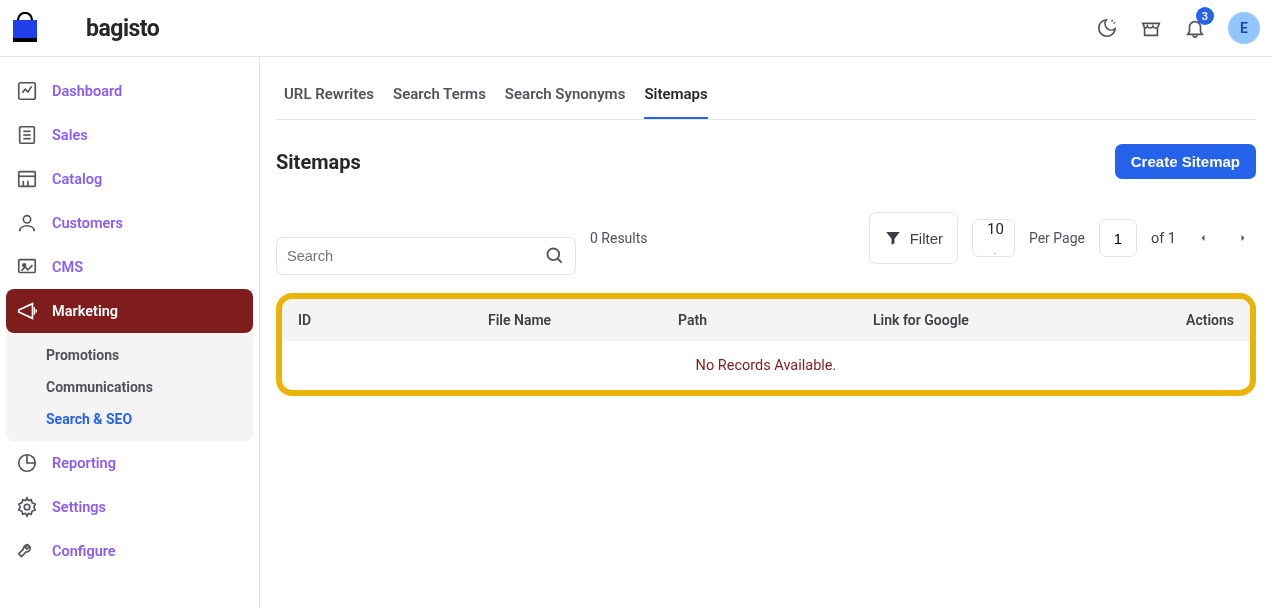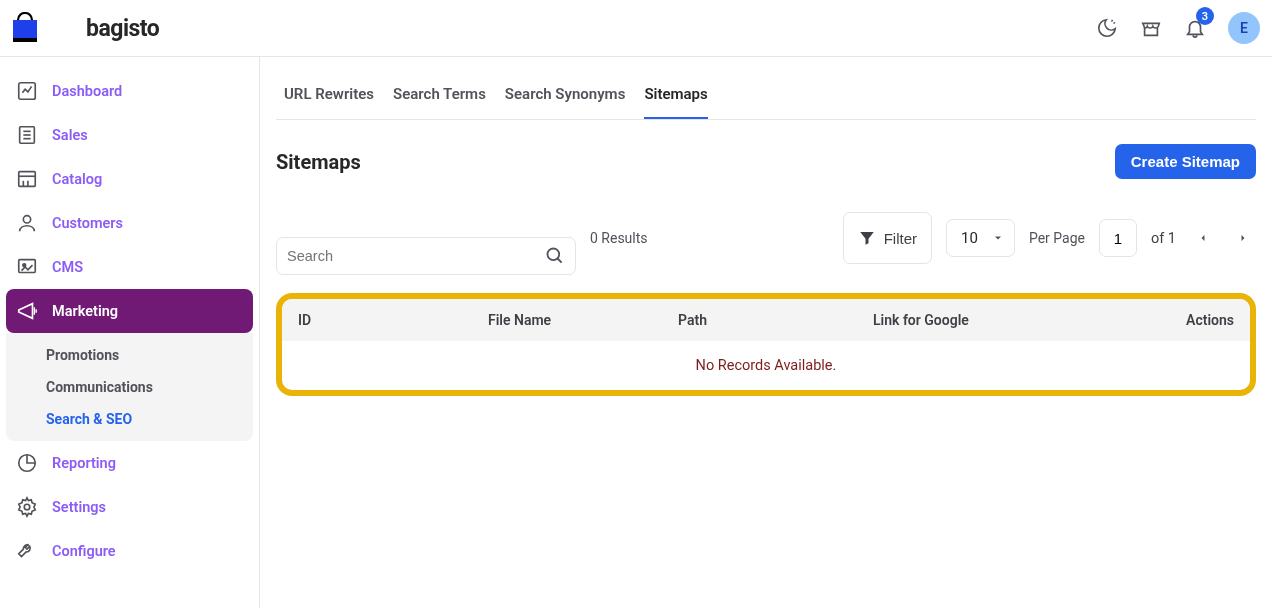--- a/index.html
+++ b/index.html
@@ -15,21 +15,21 @@
     .header-spacer { flex: 1; }
     .header-icons { display: flex; align-items: center; gap: 22px; }
     .icon-btn { color: #52525b; cursor: pointer; display: flex; position: relative; }
     .badge { position: absolute; top: -10px; right: -8px; background: #2563eb; color: #fff; font-size: 11px; font-weight: 600; width: 18px; height: 18px; border-radius: 50%; display: flex; align-items: center; justify-content: center; }
     .avatar { width: 32px; height: 32px; border-radius: 50%; background: #93c5fd; color: #1e40af; display: flex; align-items: center; justify-content: center; font-weight: 600; font-size: 14px; cursor: pointer; }
     
     
     .layout { display: flex; height: calc(608px - 57px); }
     .sidebar { width: 260px; border-right: 1px solid #e5e5e5; padding: 12px 6px 0 6px; }
     .nav-item { display: flex; align-items: center; gap: 14px; padding: 11px 10px; border-radius: 8px; cursor: pointer; font-size: 14.5px; font-weight: 600; color: #8b5cf6; }
-    .nav-item.active { background: #701a75; color: #fff; }
+    .nav-item.active { background: #7f1d1d; color: #fff; }
     .nav-icon { width: 22px; height: 22px; display: flex; align-items: center; justify-content: center; color: #52525b; }
     .nav-item.active .nav-icon { color: #fff; }
     .subnav { background: #f4f4f5; border-radius: 0 0 8px 8px; padding: 6px 0; }
     .subnav-item { padding: 8px 10px 8px 40px; font-size: 14px; color: #52525b; cursor: pointer; font-weight: 700; }
     .subnav-item.active { color: #2563eb; }
     
     
     .main { flex: 1; padding: 18px 16px 0 16px; }
     .tabs { display: flex; gap: 19px; border-bottom: 1px solid #e5e5e5; padding: 0 8px; }
     .tab { padding: 10px 0 14px 0; font-size: 15px; font-weight: 600; color: #52525b; cursor: pointer; border-bottom: 2px solid transparent; }
@@ -39,21 +39,21 @@
     .page-title { font-size: 20px; font-weight: 700; }
     .btn-primary { background: #2563eb; color: #fff; border: none; padding: 9px 16px; border-radius: 7px; font-size: 15px; font-weight: 600; cursor: pointer; }
     
     .toolbar { display: flex; align-items: center; gap: 14px; margin-bottom: 18px; }
     .search-box { width: 300px; height: 38px; border: 1px solid #e4e4e7; border-radius: 7px; display: flex; align-items: center; padding: 0 10px; gap: 8px; margin-top: 36px; }
     .search-box input { border: none; outline: none; flex: 1; font-size: 14.5px; background: transparent; }
     .results-text { font-size: 14px; color: #52525b; }
     .tb-spacer { flex: 1; }
     .filter-btn { height: 52px; border: 1px solid #e4e4e7; border-radius: 7px; display: flex; align-items: center; gap: 8px; padding: 5px 14px; cursor: pointer; font-size: 15px; color: #3f3f46; background: #fff; font-weight: 500;}
     .filter-btn svg { color: #3f3f46; }
-    .perpage-select { height: 38px; border: 1px solid #e4e4e7; border-radius: 7px; display: flex; align-items: center; gap: 14px; padding: 0 10px 0 14px; cursor: pointer; font-size: 15px; }
+    .perpage-select { height: 38px; border: 1px solid #e4e4e7; border-radius: 7px; display: flex; align-items: center; gap: 14px; padding: 0 10px 0 14px; cursor: pointer; font-size: 15px; flex-direction: column; }
     .perpage-label { font-size: 14px; color: #52525b; }
     .page-input { width: 38px; height: 38px; border: 1px solid #e4e4e7; border-radius: 7px; text-align: center; font-size: 15px; }
     .of-text { font-size: 14.5px; color: #3f3f46; }
     .page-nav { width: 26px; height: 26px; display: flex; align-items: center; justify-content: center; cursor: pointer; color: #52525b; border: none; background: transparent; }
     
     .table-wrap { border: 6px solid #eab308; border-radius: 16px; overflow: hidden; }
     .table-head { display: flex; background: #f4f4f5; padding: 13px 16px; font-size: 14px; font-weight: 600; color: #3f3f46; }
     .col-id { width: 190px; }
     .col-file { width: 190px; }
     .col-path { width: 195px; }

